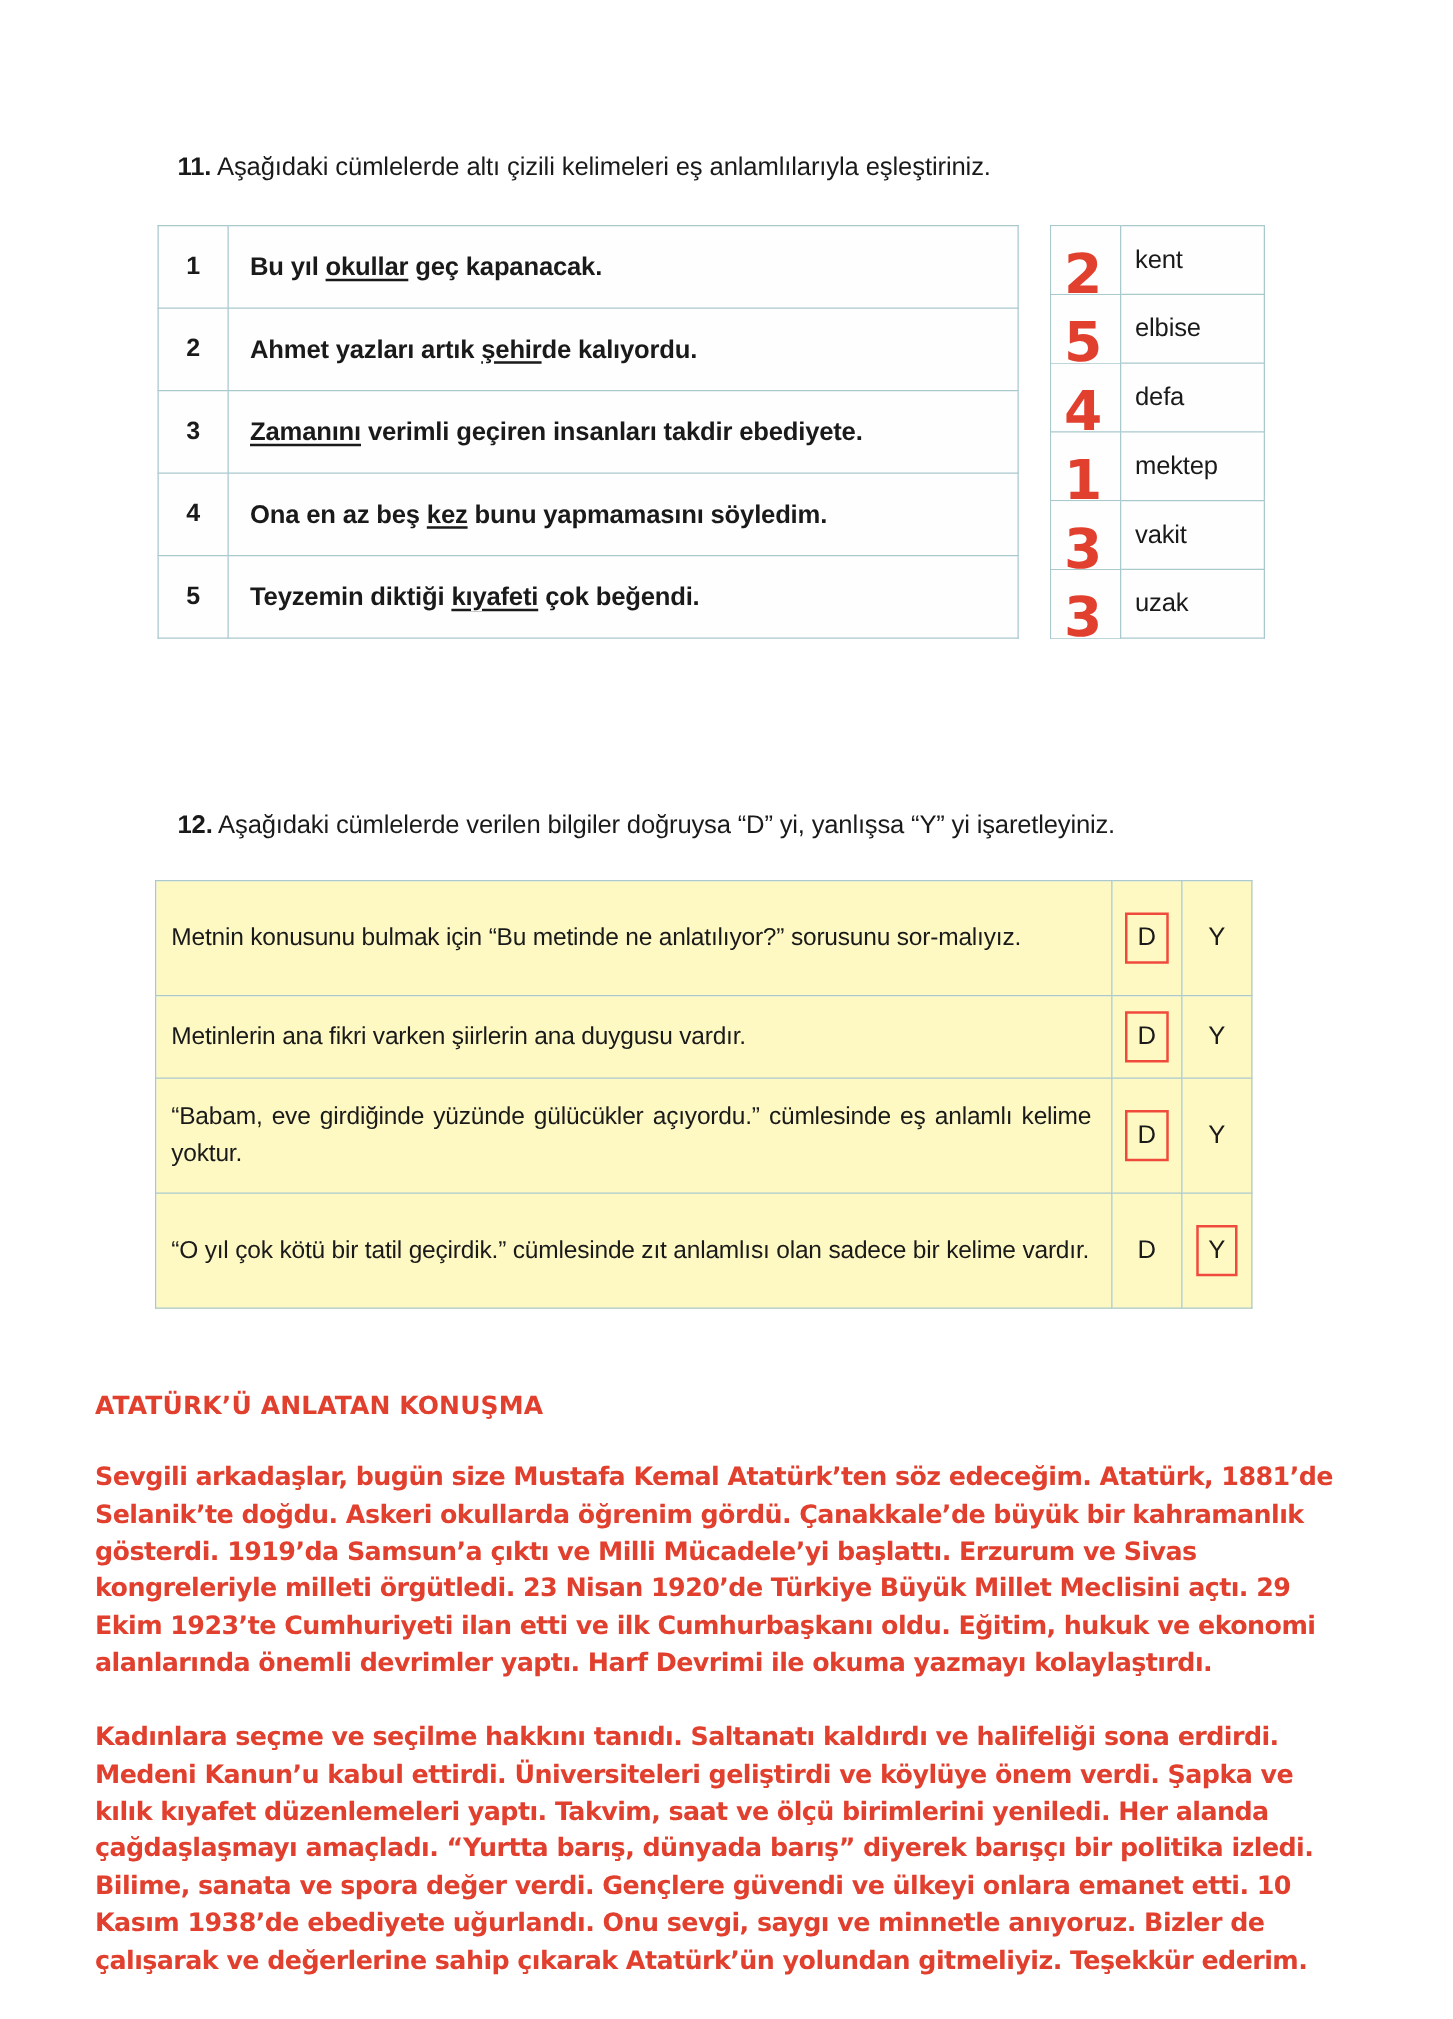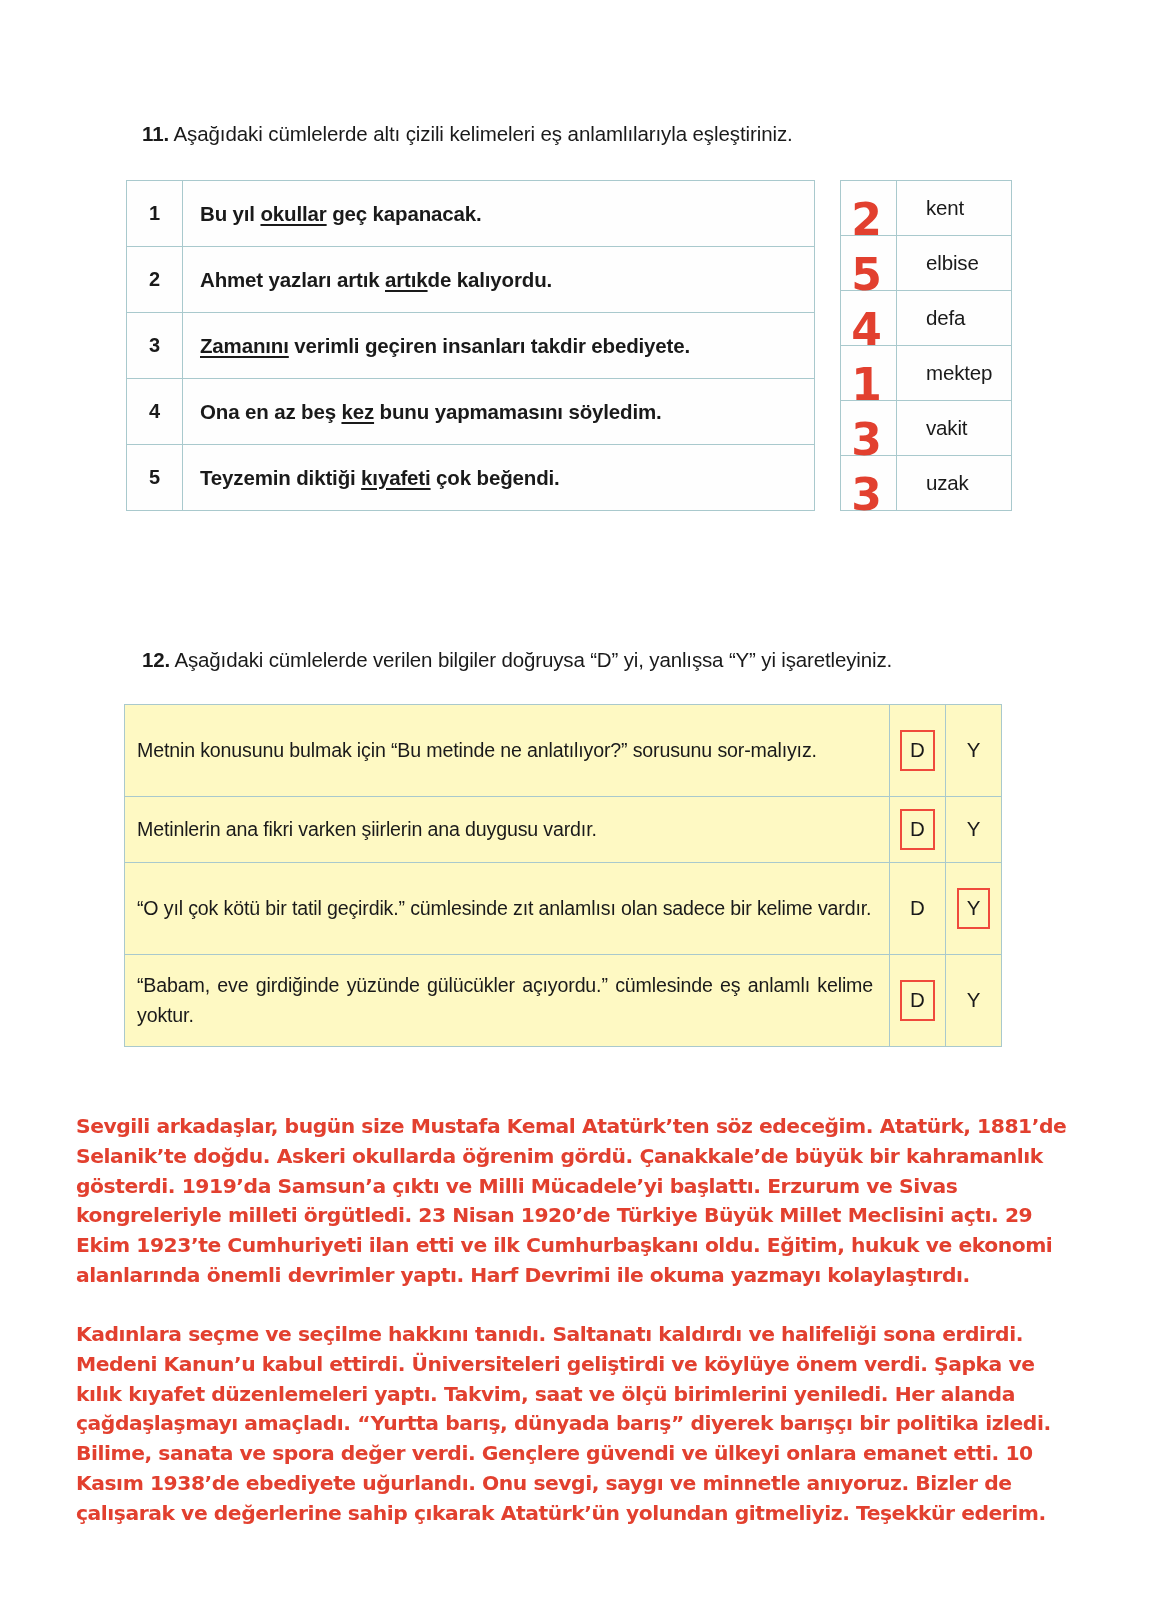--- a/index.html
+++ b/index.html
@@ -66,21 +66,21 @@
     left: 840px;
     top: 180px;
   }
   .words-table { width: 172px; }
   .words-table td.ansnum {
     width: 56px;
     height: 55px;
     position: relative;
   }
   .words-table td.word {
-    padding-left: 29px;
+    padding-left: 11px;
     font-size: 20.5px;
     height: 55px;
     letter-spacing: -0.15px;
   }
   .redans {
     position: absolute;
     left: 0;
     right: 4px;
     top: 17px;
     text-align: center;
@@ -178,21 +178,21 @@
 
   <div class="q11-wrap">
     <table class="match-table sent-table">
       <tbody>
         <tr>
           <td class="num">1</td>
           <td class="sent"><span>Bu yıl </span><span class="u">okullar</span><span> geç kapanacak.</span></td>
         </tr>
         <tr>
           <td class="num">2</td>
-          <td class="sent"><span>Ahmet yazları artık </span><span class="u">artık</span><span>de kalıyordu.</span></td>
+          <td class="sent"><span>Ahmet yazları artık </span><span class="u">şehir</span><span>de kalıyordu.</span></td>
         </tr>
         <tr>
           <td class="num">3</td>
           <td class="sent"><span></span><span class="u">Zamanını</span><span> verimli geçiren insanları takdir ebediyete.</span></td>
         </tr>
         <tr>
           <td class="num">4</td>
           <td class="sent"><span>Ona en az beş </span><span class="u">kez</span><span> bunu yapmamasını söyledim.</span></td>
         </tr>
         <tr>
@@ -258,31 +258,32 @@
           <td class="stmt">Metnin konusunu bulmak için “Bu metinde ne anlatılıyor?” sorusunu sor-malıyız.</td>
           <td class="opt"><span class="optbox marked">D</span></td>
           <td class="opt"><span class="optbox">Y</span></td>
         </tr>
         <tr class="row-tall-2">
           <td class="stmt">Metinlerin ana fikri varken şiirlerin ana duygusu vardır.</td>
           <td class="opt"><span class="optbox marked">D</span></td>
           <td class="opt"><span class="optbox">Y</span></td>
         </tr>
         <tr class="row-tall-1">
+          <td class="stmt justify">“Babam, eve girdiğinde yüzünde gülücükler açıyordu.” cümlesinde eş anlamlı kelime yoktur.</td>
+          <td class="opt"><span class="optbox marked">D</span></td>
+          <td class="opt"><span class="optbox">Y</span></td>
+        </tr>
+        <tr class="row-tall-1">
           <td class="stmt">“O yıl çok kötü bir tatil geçirdik.” cümlesinde zıt anlamlısı olan sadece bir kelime vardır.</td>
           <td class="opt"><span class="optbox">D</span></td>
           <td class="opt"><span class="optbox marked">Y</span></td>
         </tr>
-        <tr class="row-tall-1">
-          <td class="stmt justify">“Babam, eve girdiğinde yüzünde gülücükler açıyordu.” cümlesinde eş anlamlı kelime yoktur.</td>
-          <td class="opt"><span class="optbox marked">D</span></td>
-          <td class="opt"><span class="optbox">Y</span></td>
-        </tr>
       </tbody>
     </table>
   </div>
 
   <div class="speech">
+    <div class="speech-title">ATATÜRK’Ü ANLATAN KONUŞMA</div>
     <div class="speech-p">Sevgili arkadaşlar, bugün size Mustafa Kemal Atatürk’ten söz edeceğim. Atatürk, 1881’de Selanik’te doğdu. Askeri okullarda öğrenim gördü. Çanakkale’de büyük bir kahramanlık gösterdi. 1919’da Samsun’a çıktı ve Milli Mücadele’yi başlattı. Erzurum ve Sivas kongreleriyle milleti örgütledi. 23 Nisan 1920’de Türkiye Büyük Millet Meclisini açtı. 29 Ekim 1923’te Cumhuriyeti ilan etti ve ilk Cumhurbaşkanı oldu. Eğitim, hukuk ve ekonomi alanlarında önemli devrimler yaptı. Harf Devrimi ile okuma yazmayı kolaylaştırdı.</div>
     <div class="speech-p">Kadınlara seçme ve seçilme hakkını tanıdı. Saltanatı kaldırdı ve halifeliği sona erdirdi. Medeni Kanun’u kabul ettirdi. Üniversiteleri geliştirdi ve köylüye önem verdi. Şapka ve kılık kıyafet düzenlemeleri yaptı. Takvim, saat ve ölçü birimlerini yeniledi. Her alanda çağdaşlaşmayı amaçladı. “Yurtta barış, dünyada barış” diyerek barışçı bir politika izledi. Bilime, sanata ve spora değer verdi. Gençlere güvendi ve ülkeyi onlara emanet etti. 10 Kasım 1938’de ebediyete uğurlandı. Onu sevgi, saygı ve minnetle anıyoruz. Bizler de çalışarak ve değerlerine sahip çıkarak Atatürk’ün yolundan gitmeliyiz. Teşekkür ederim.</div>
   </div>
 
 </div>
 
 </body></html>

